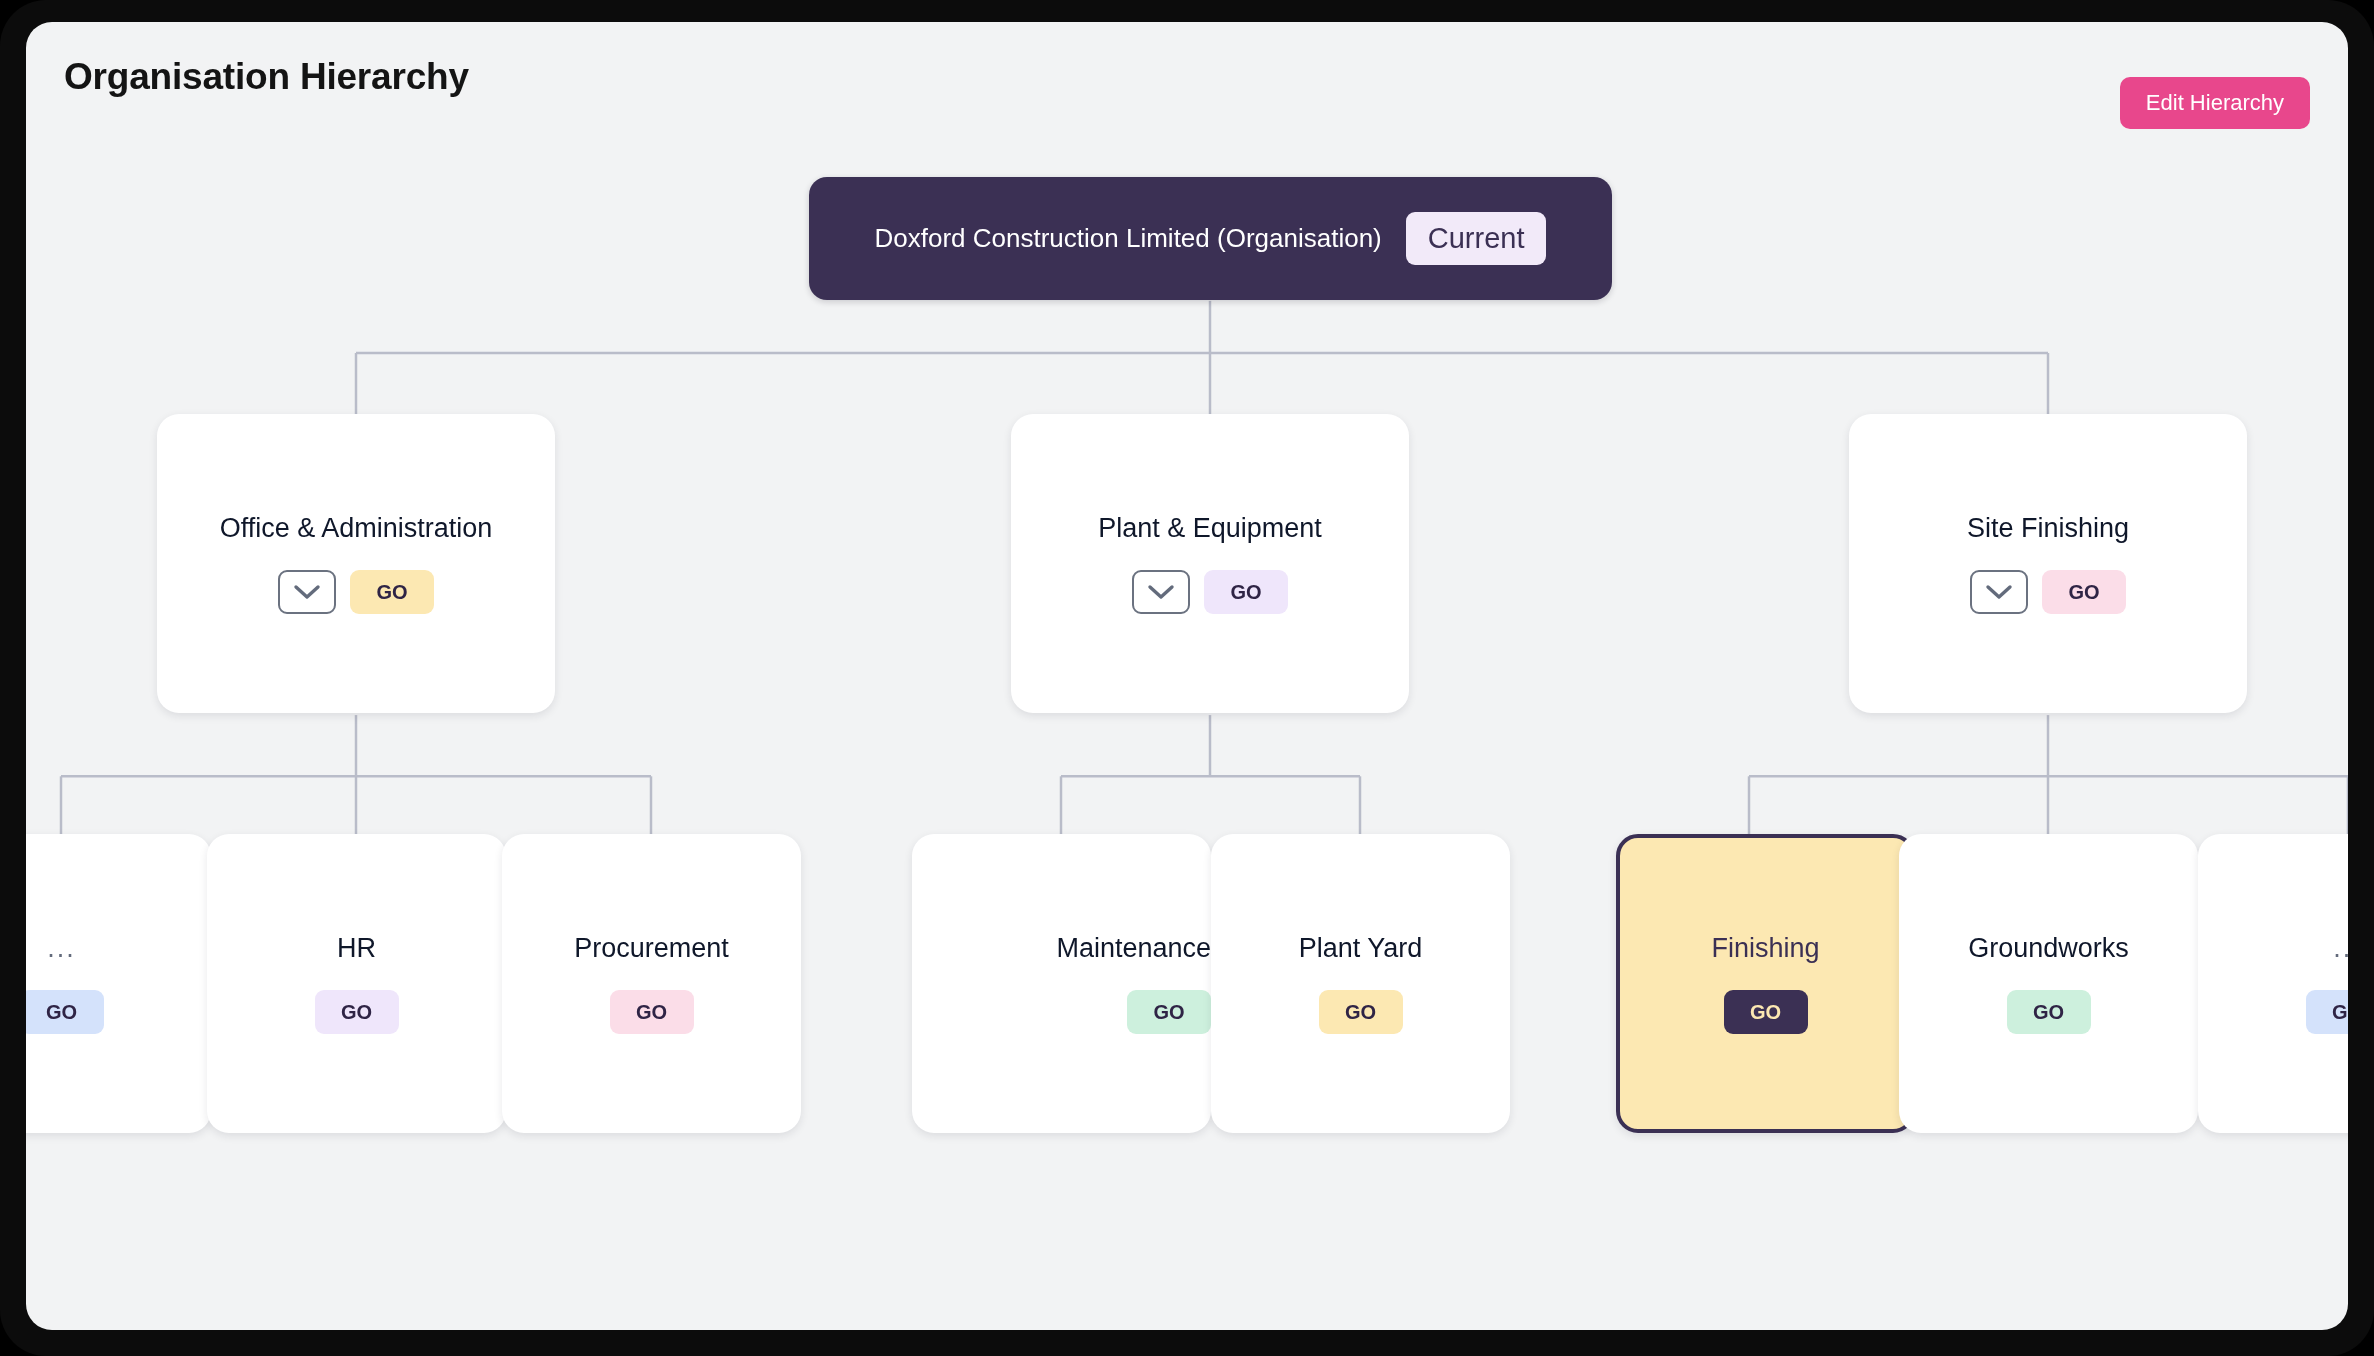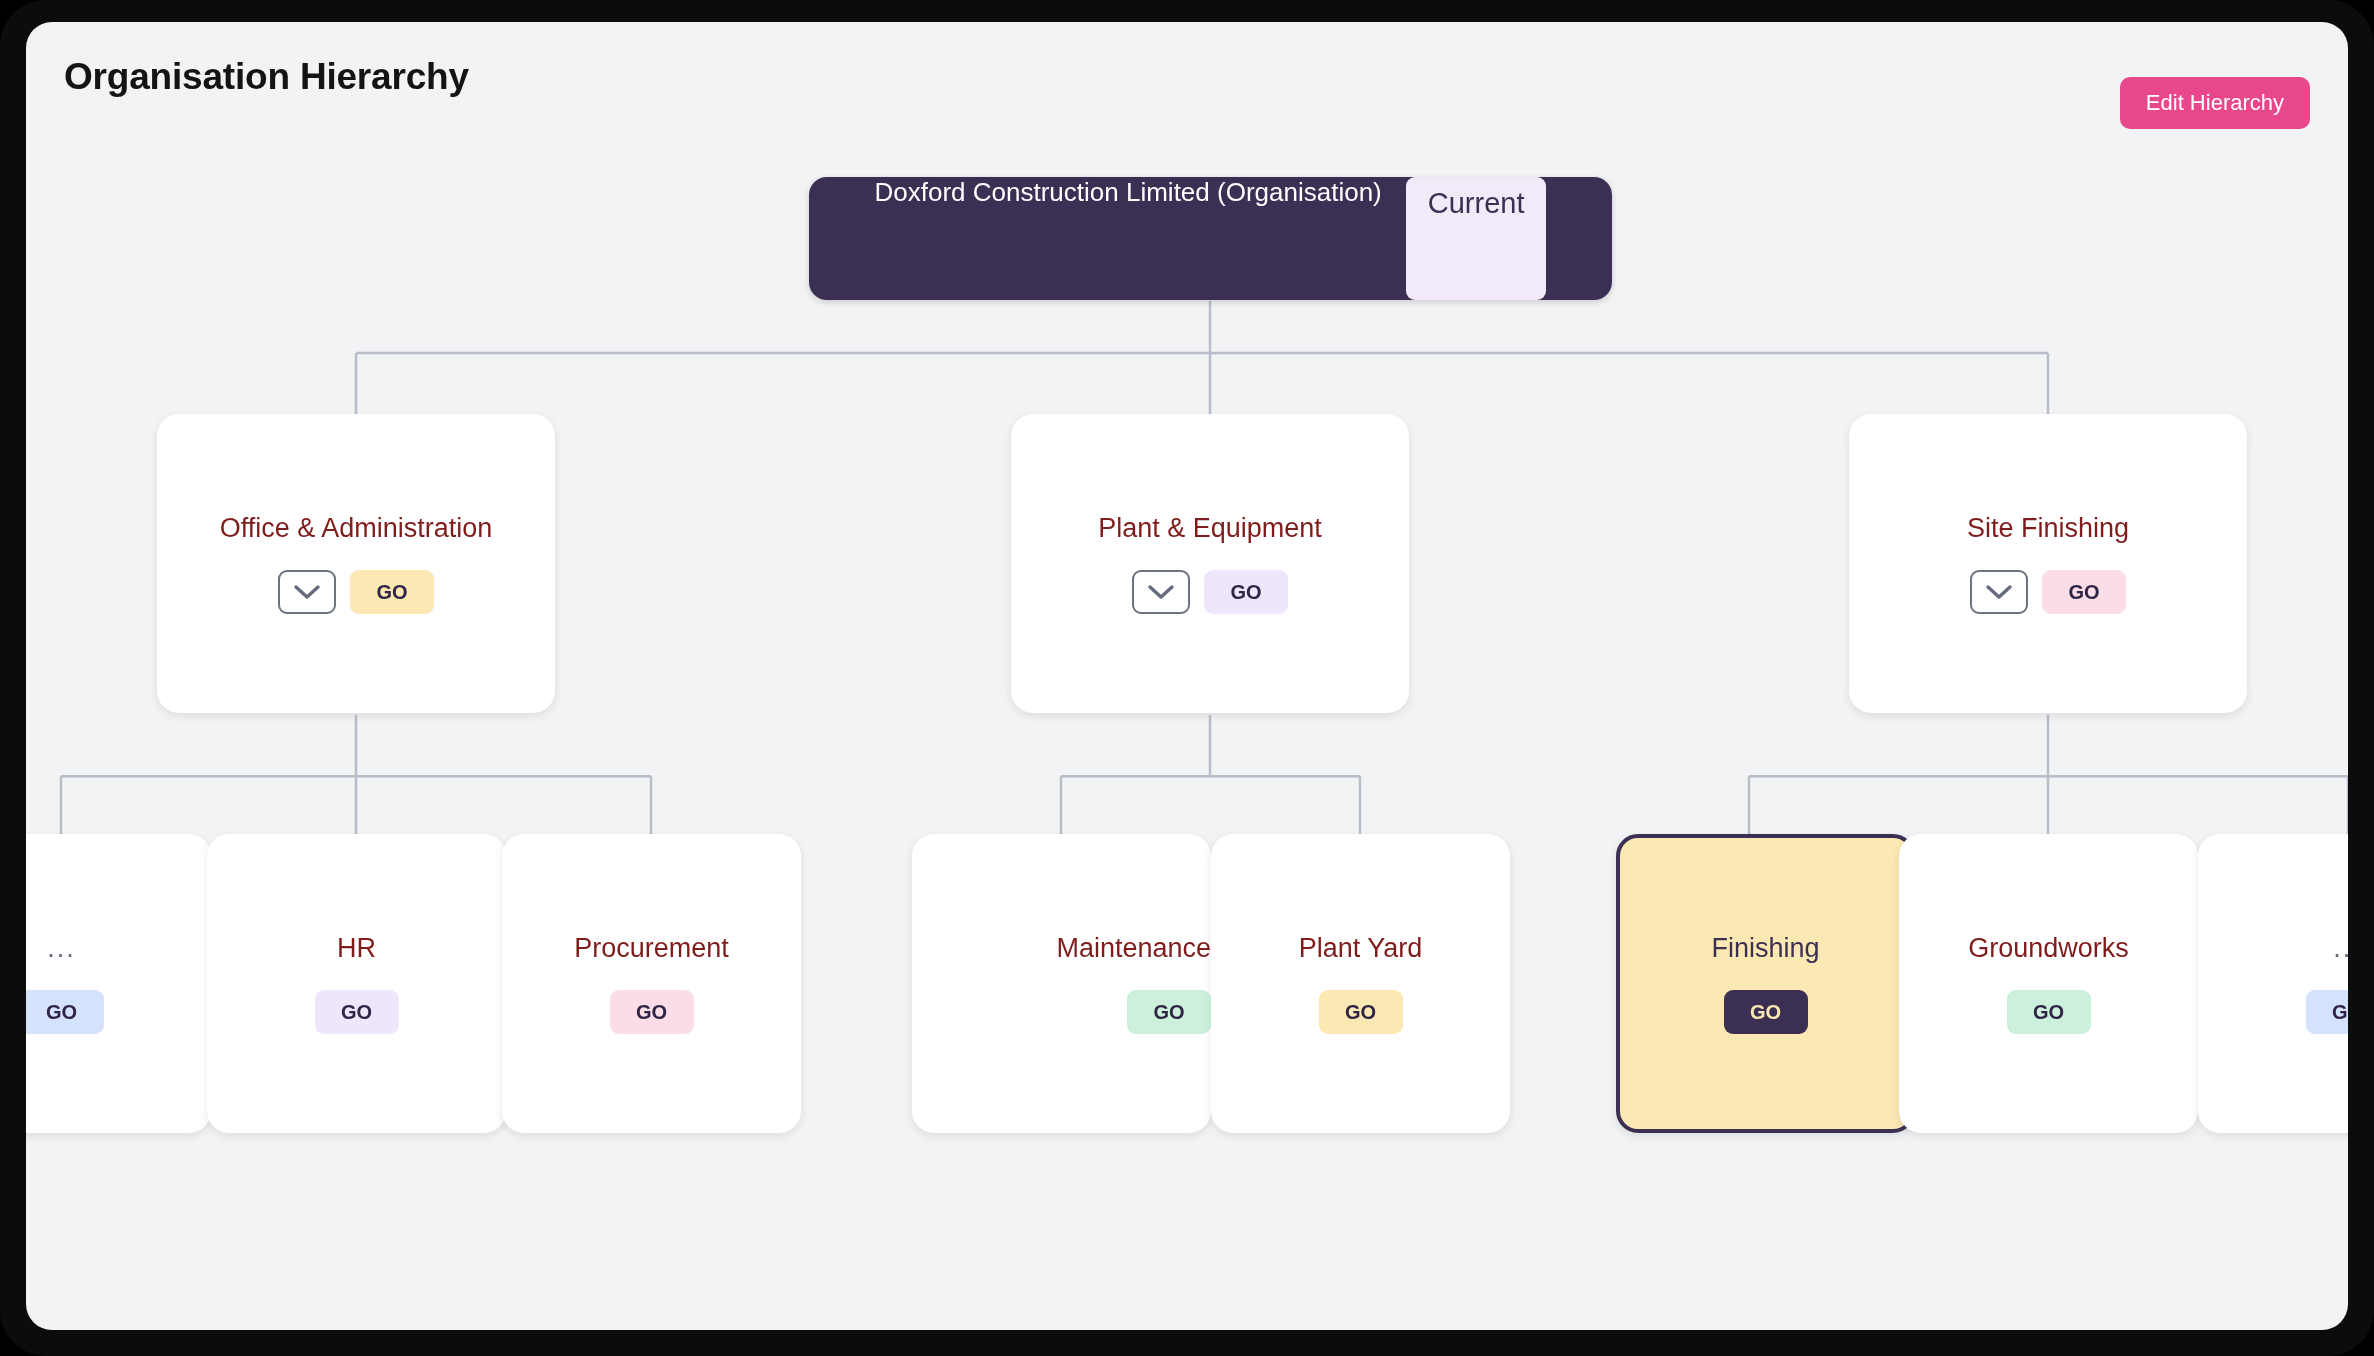--- a/index.html
+++ b/index.html
@@ -80,20 +80,21 @@
   
   .root-node {
     position: absolute;
     left: 783px;
     top: 155px;
     width: 803px;
     height: 123px;
     background: #3b3054;
     border-radius: 18px;
     display: flex;
+    align-items: center;
     justify-content: center;
     gap: 24px;
     box-shadow: 0 2px 6px rgba(20,16,32,0.18);
   }
 
   .root-label {
     font-size: 26px;
     color: #ffffff;
     white-space: nowrap;
   }
@@ -131,21 +132,21 @@
   }
 
   .node-card.highlight {
     background: #fce8b2;
     border: 4px solid #3b3054;
     margin-left: 16px;
   }
 
   .node-title {
     font-size: 27px;
-    color: #7f1d1d;
+    color: #0f172a;
     white-space: nowrap;
     margin-bottom: 26px;
   }
 
   .node-card.highlight .node-title {
     color: #3b3054;
   }
 
   .node-controls {
     display: flex;

